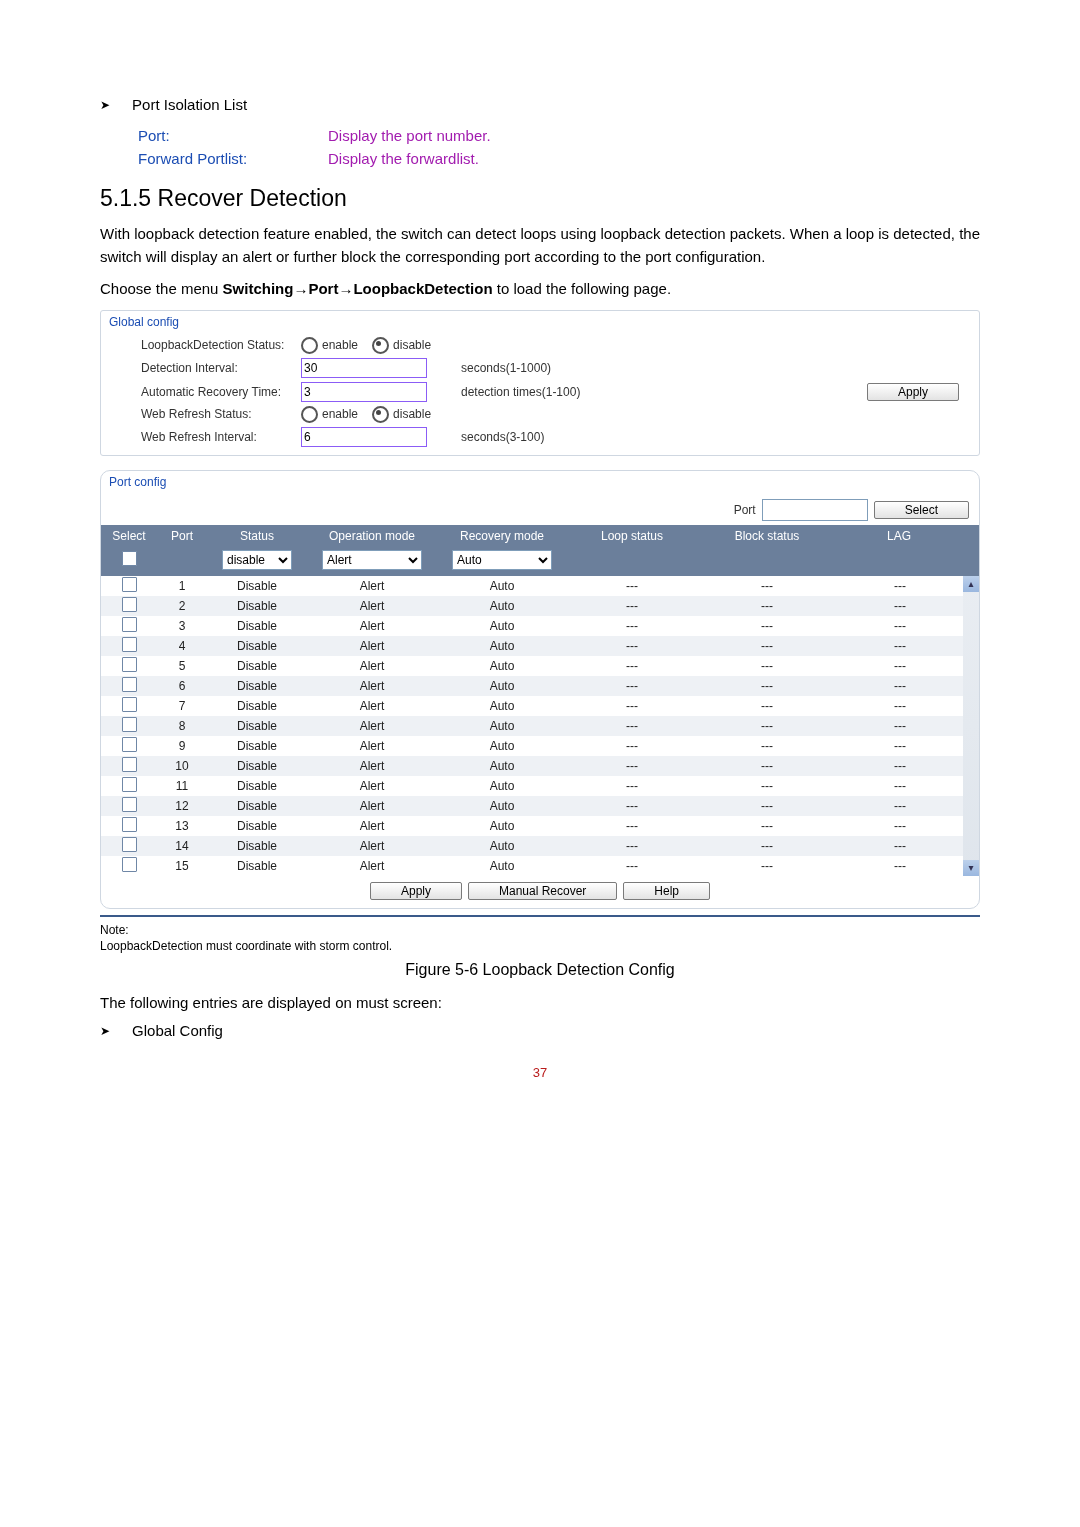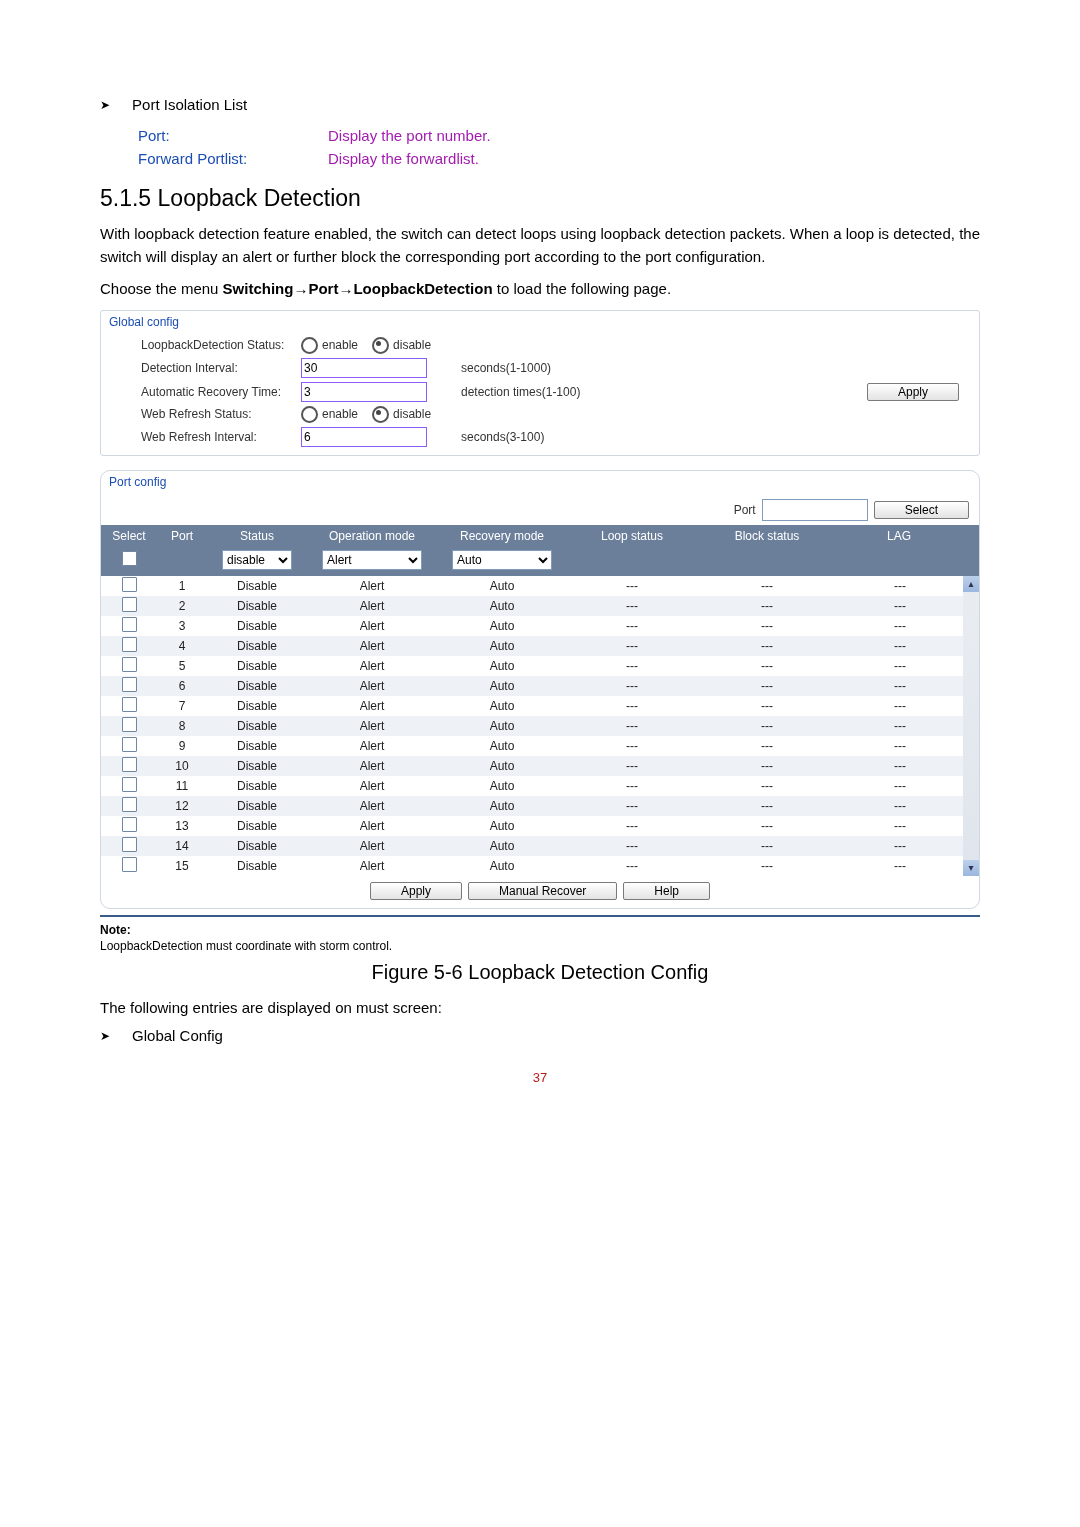--- a/index.html
+++ b/index.html
@@ -219,31 +219,31 @@
     justify-content: center;
     gap: 6px;
     padding: 6px 0 8px 0;
   }
   hr.sep {
     border: none;
     border-top: 2px solid #3a5a8a;
     margin: 6px 0 2px 0;
   }
   .notehdr {
-    font-weight: bold;
+    font-weight: normal;
     font-size: 12px;
     margin: 6px 0 2px 0;
   }
   .notetxt {
     font-size: 12px;
     margin: 2px 0;
   }
   .figcap {
     text-align: center;
-    font-size: 20px;
+    font-size: 16px;
     margin: 8px 0 12px 0;
   }
   .pagenum {
     text-align: center;
     font-size: 13px;
     color: #b91c1c;
     margin-top: 26px;
   }
   .menu-path {
     font-weight: bold;
@@ -261,21 +261,21 @@
 
   <div class="def-row">
     <div class="def-term">Port:</div>
     <div class="def-desc">Display the port number.</div>
   </div>
   <div class="def-row">
     <div class="def-term">Forward Portlist:</div>
     <div class="def-desc">Display the forwardlist.</div>
   </div>
 
-  <h2 class="section">5.1.5 Loopback Detection</h2>
+  <h2 class="section">5.1.5 Recover Detection</h2>
 
   <p class="body">With loopback detection feature enabled, the switch can detect loops using loopback detection packets. When a loop is detected, the switch will display an alert or further block the corresponding port according to the port configuration.</p>
 
   <p class="body">
     <span>Choose the menu </span><span class="menu-path">Switching→Port→LoopbackDetection</span><span> to load the following page.</span>
   </p>
 
   <div class="panel">
     <div class="panel-title">Global config</div>
 

